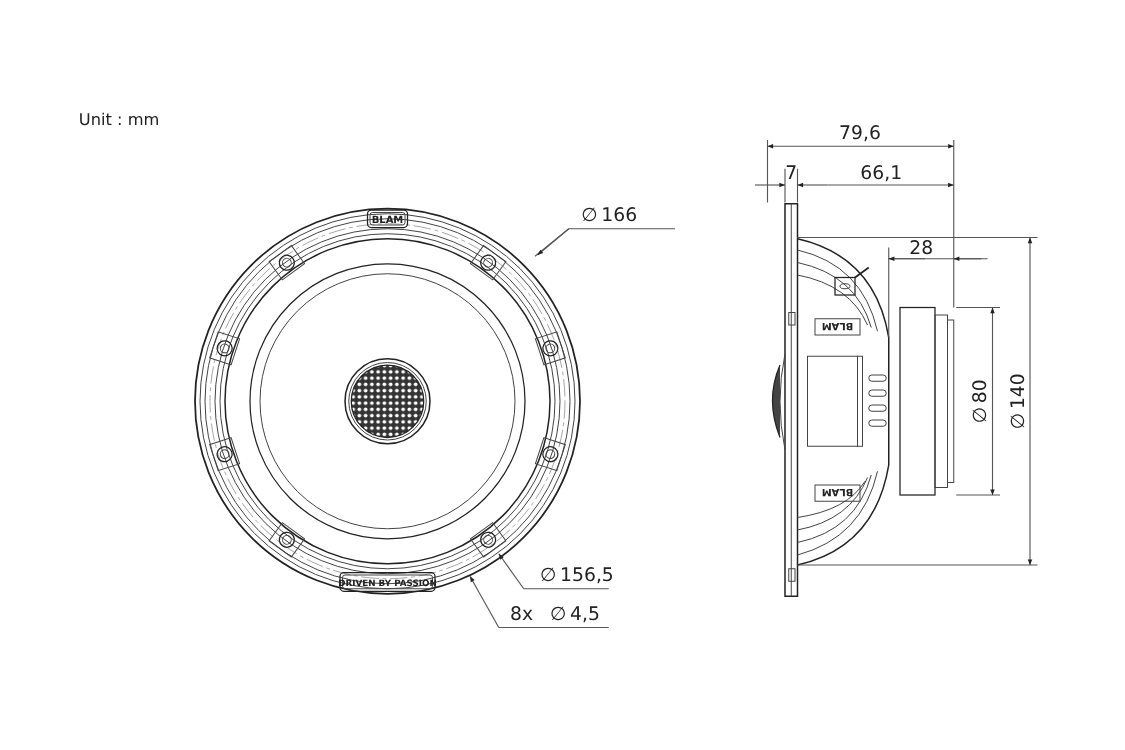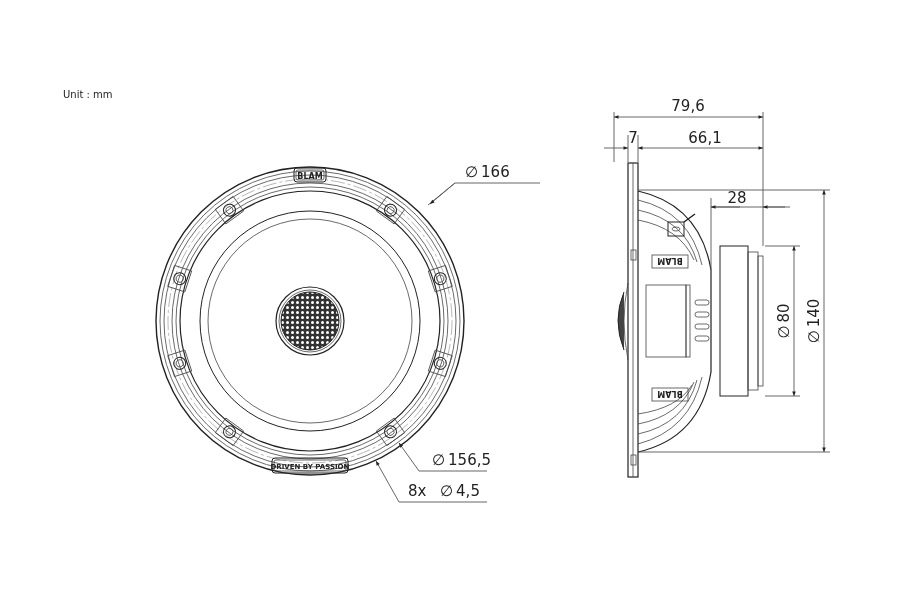--- a/index.html
+++ b/index.html
@@ -1,17 +1,17 @@
 <!DOCTYPE html>
 <html><head>
   <meta charset="utf-8">
   <style>
     html, body { margin: 0; padding: 0; background: #ffffff; }
     body { width: 900px; height: 600px; position: relative; overflow: hidden; font-family: "DejaVu Sans", sans-serif; }
-    .unit-label { position: absolute; left: 63px; top: 89px; font-size: 10px; color: #222; }
+    .unit-label { position: absolute; left: 63px; top: 89px; font-size: 13px; color: #222; }
     svg.drawing { position: absolute; left: 0; top: 0; }
     svg text { font-family: "DejaVu Sans", sans-serif; fill: #222; }
     .dim { font-size: 15px; }
     .ln { stroke: #222; fill: none; }
     .thin { stroke: #444; fill: none; stroke-width: 0.8; }
     .ctr { stroke: #888; fill: none; stroke-width: 0.6; }
     .dimln { stroke: #555; stroke-width: 0.9; fill: none; }
     .logo { font-size: 8px; font-weight: bold; }
   </style>
 </head>

